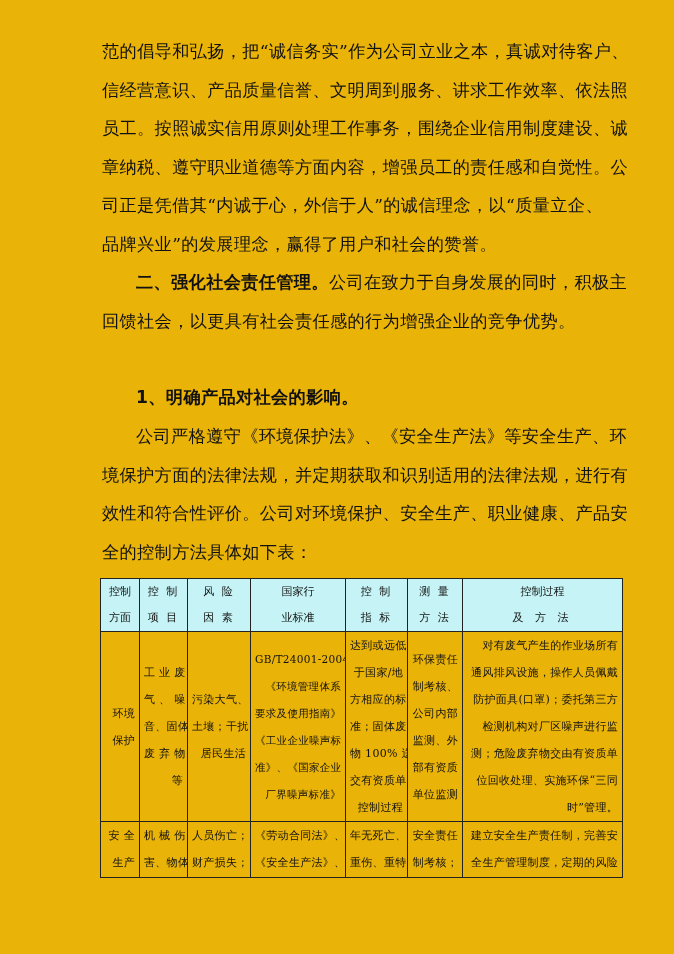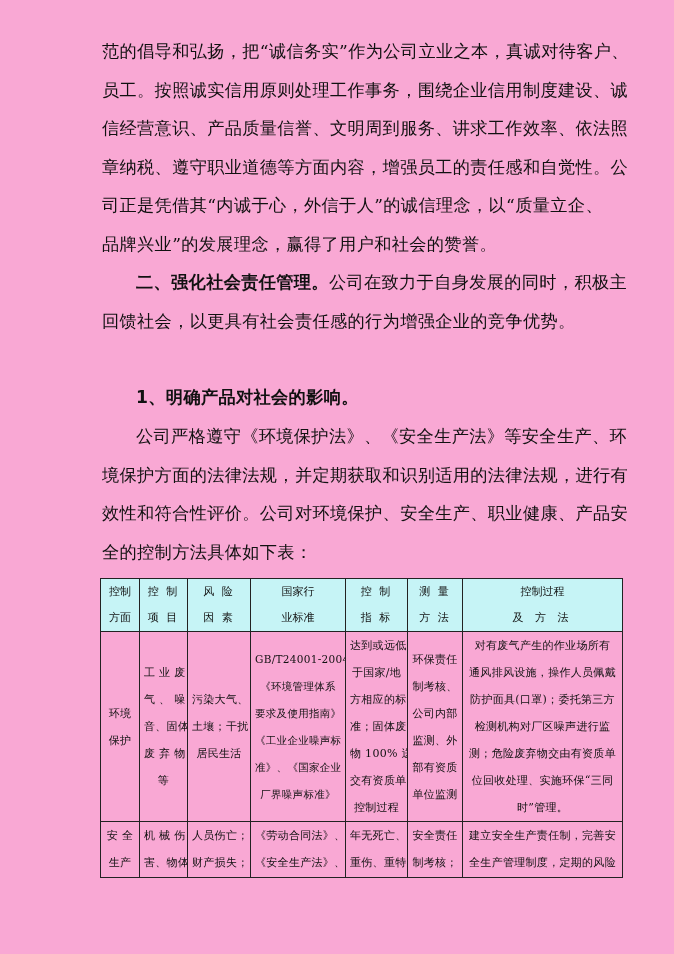--- a/index.html
+++ b/index.html
@@ -1,41 +1,41 @@
 <!DOCTYPE html>
 <html><head>
   <meta charset="utf-8">
   <style>
     html, body { margin:0; padding:0; background:#ffffff; }
     body { width:674px; height:954px; position:relative; overflow:hidden;
            font-family:"DejaVu Serif","Liberation Serif",serif; color:#111; }
-    .page { position:absolute; left:0; top:0; width:674px; height:954px; background:#f9a8d4; }
+    .page { position:absolute; left:0; top:0; width:674px; height:954px; background:#eab308; }
     .para { position:absolute; left:102px; width:520px; font-size:17.2px; line-height:38.5px;
             letter-spacing:0.35px; margin:0; text-align:justify; }
     .bold { font-weight:bold; font-family:"DejaVu Sans","Liberation Sans",sans-serif; }
     table.ctrl { position:absolute; left:100px; top:578px; width:522px; border-collapse:collapse;
                  table-layout:fixed; font-size:11px; }
     table.ctrl td, table.ctrl th { border:1.3px solid #222; padding:0 4px; vertical-align:middle;
                  line-height:27px; overflow:hidden; }
     table.ctrl th { background:#c6f4f6; font-weight:normal; text-align:center; height:52px;
                     font-family:"DejaVu Sans","Liberation Sans",sans-serif; letter-spacing:2px; line-height:26px; }
-    table.ctrl td { font-size:11px; text-align:center; letter-spacing:0.3px; }
+    table.ctrl td { font-size:11px; text-align:right; letter-spacing:0.3px; }
     tr.r1 td { height:187px; }
     tr.r2 td { height:55px; vertical-align:top;margin-left:28px; }
     .cell-line { display:block; white-space:nowrap; }
   </style>
 </head>
 <body>
 
 <div class="page">
 
   <div class="para" style="top:32px;">
     <span class="cell-line">范的倡导和弘扬，把“诚信务实”作为公司立业之本，真诚对待客户、</span>
+    <span class="cell-line">信经营意识、产品质量信誉、文明周到服务、讲求工作效率、依法照</span>
     <span class="cell-line">员工。按照诚实信用原则处理工作事务，围绕企业信用制度建设、诚</span>
-    <span class="cell-line">信经营意识、产品质量信誉、文明周到服务、讲求工作效率、依法照</span>
     <span class="cell-line">章纳税、遵守职业道德等方面内容，增强员工的责任感和自觉性。公</span>
     <span class="cell-line">司正是凭借其“内诚于心，外信于人”的诚信理念，以“质量立企、</span>
     <span class="cell-line">品牌兴业”的发展理念，赢得了用户和社会的赞誉。</span>
   </div>
 
   <div class="para" style="top:263px;">
     <span class="cell-line" style="padding-left:34px;"><span class="bold">二、强化社会责任管理。</span><span>公司在致力于自身发展的同时，积极主</span></span>
     <span class="cell-line">回馈社会，以更具有社会责任感的行为增强企业的竞争优势。</span>
   </div>
 

